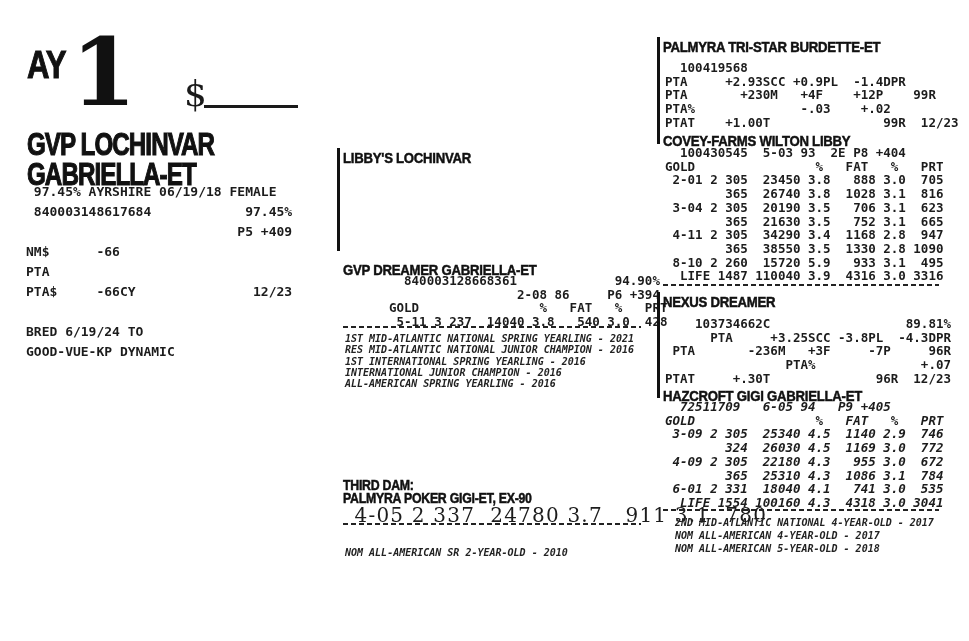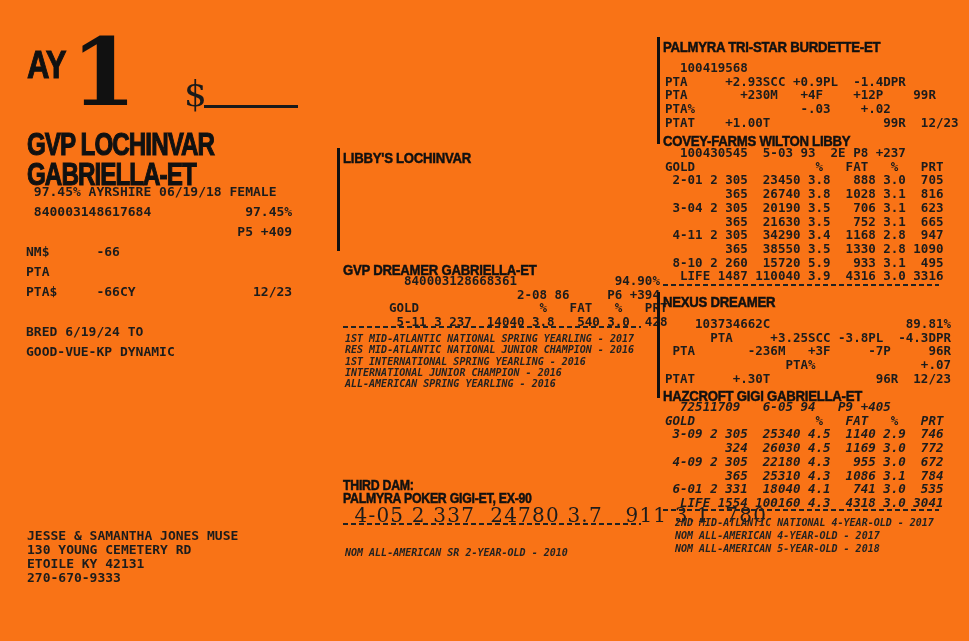--- a/index.html
+++ b/index.html
@@ -1,16 +1,16 @@
 <!DOCTYPE html>
 <html><head>
 <meta charset="utf-8">
 <style>
   html,body{margin:0;padding:0;background:#e8e8e8;}
-  .page{position:relative;width:969px;height:641px;background:#f97316;overflow:hidden;
+  .page{position:relative;width:969px;height:641px;background:#ffffff;overflow:hidden;
         font-family:"DejaVu Sans Mono",monospace;color:#161616;}
   .abs{position:absolute;}
   .mono{font-family:"DejaVu Sans Mono",monospace;font-weight:bold;font-size:12.5px;
         line-height:13.7px;white-space:pre;color:#1c1c1c;}
   .hdr{font-family:"Liberation Sans",sans-serif;font-weight:700;font-size:15.5px;
        letter-spacing:-0.3px;color:#111;white-space:nowrap;
        transform:scaleX(0.85);transform-origin:left top;-webkit-text-stroke:0.5px #111;}
   .big-title{font-family:"Liberation Sans",sans-serif;font-weight:700;font-size:31px;
        letter-spacing:-1.2px;color:#111;white-space:nowrap;line-height:1.0;
        transform:scaleX(0.78);transform-origin:left top;-webkit-text-stroke:1.1px #111;}
@@ -43,56 +43,52 @@
   <div class="abs mono" style="left:26px;top:182px;font-size:13px;line-height:20px;"> 97.45% AYRSHIRE 06/19/18 FEMALE
  840003148617684            97.45%
                            P5 +409
 NM$      -66
 PTA
 PTA$     -66CY               12/23
 
 BRED 6/19/24 TO
 GOOD-VUE-KP DYNAMIC</div>
 
-  <div class="abs mono" style="left:27px;top:529px;font-size:13px;line-height:14px;">JESSE &amp; SAMANTHA JONES MUSE
-130 YOUNG CEMETERY RD
-ETOILE KY 42131
-270-670-9333</div>
 
   <div class="abs vbar" style="left:337px;top:148px;height:103px;"></div>
   <div class="abs hdr" style="left:343px;top:149px;">LIBBY'S LOCHINVAR</div>
 
   <div class="abs hdr" style="left:343px;top:261px;">GVP DREAMER GABRIELLA-ET</div>
   <div class="abs mono" style="left:345px;top:274px;margin-left:44px;">  840003128668361             94.90%
                  2-08 86     P6 +394
 GOLD                %   FAT   %   PRT
  5-11 3 237  14040 3.8   540 3.0  428</div>
   <div class="abs dash" style="left:343px;top:326px;width:298px;"></div>
-  <div class="abs awards" style="left:345px;top:333px;">1ST MID-ATLANTIC NATIONAL SPRING YEARLING - 2017
+  <div class="abs awards" style="left:345px;top:333px;">1ST MID-ATLANTIC NATIONAL SPRING YEARLING - 2021
 RES MID-ATLANTIC NATIONAL JUNIOR CHAMPION - 2016
 1ST INTERNATIONAL SPRING YEARLING - 2016
 INTERNATIONAL JUNIOR CHAMPION - 2016
 ALL-AMERICAN SPRING YEARLING - 2016</div>
 
   <div class="abs hdr" style="left:343px;top:477px;font-size:14.5px;">THIRD DAM:</div>
   <div class="abs hdr" style="left:343px;top:490px;font-size:14.5px;">PALMYRA POKER GIGI-ET, EX-90</div>
   <div class="abs serif-rec" style="left:347px;top:503px;"> 4-05 2 337  24780 3.7   911 3.1  780</div>
   <div class="abs dash" style="left:343px;top:523px;width:298px;"></div>
   <div class="abs awards awards-r" style="left:345px;top:546px;">NOM ALL-AMERICAN SR 2-YEAR-OLD - 2010</div>
 
   <div class="abs vbar" style="left:657px;top:37px;height:107px;"></div>
   <div class="abs hdr" style="left:663px;top:38px;">PALMYRA TRI-STAR BURDETTE-ET</div>
   <div class="abs mono" style="left:665px;top:53px;margin-top:8px;">  100419568
 PTA     +2.93SCC +0.9PL  -1.4DPR
 PTA       +230M   +4F    +12P    99R
 PTA%              -.03    +.02
 PTAT    +1.00T               99R  12/23</div>
 
   <div class="abs hdr" style="left:663px;top:132px;">COVEY-FARMS WILTON LIBBY</div>
-  <div class="abs mono" style="left:665px;top:146px;">  100430545  5-03 93  2E P8 +237
+  <div class="abs mono" style="left:665px;top:146px;">  100430545  5-03 93  2E P8 +404
 GOLD                %   FAT   %   PRT
  2-01 2 305  23450 3.8   888 3.0  705
         365  26740 3.8  1028 3.1  816
  3-04 2 305  20190 3.5   706 3.1  623
         365  21630 3.5   752 3.1  665
  4-11 2 305  34290 3.4  1168 2.8  947
         365  38550 3.5  1330 2.8 1090
  8-10 2 260  15720 5.9   933 3.1  495
   LIFE 1487 110040 3.9  4316 3.0 3316</div>
   <div class="abs dash" style="left:663px;top:284px;width:276px;"></div>

